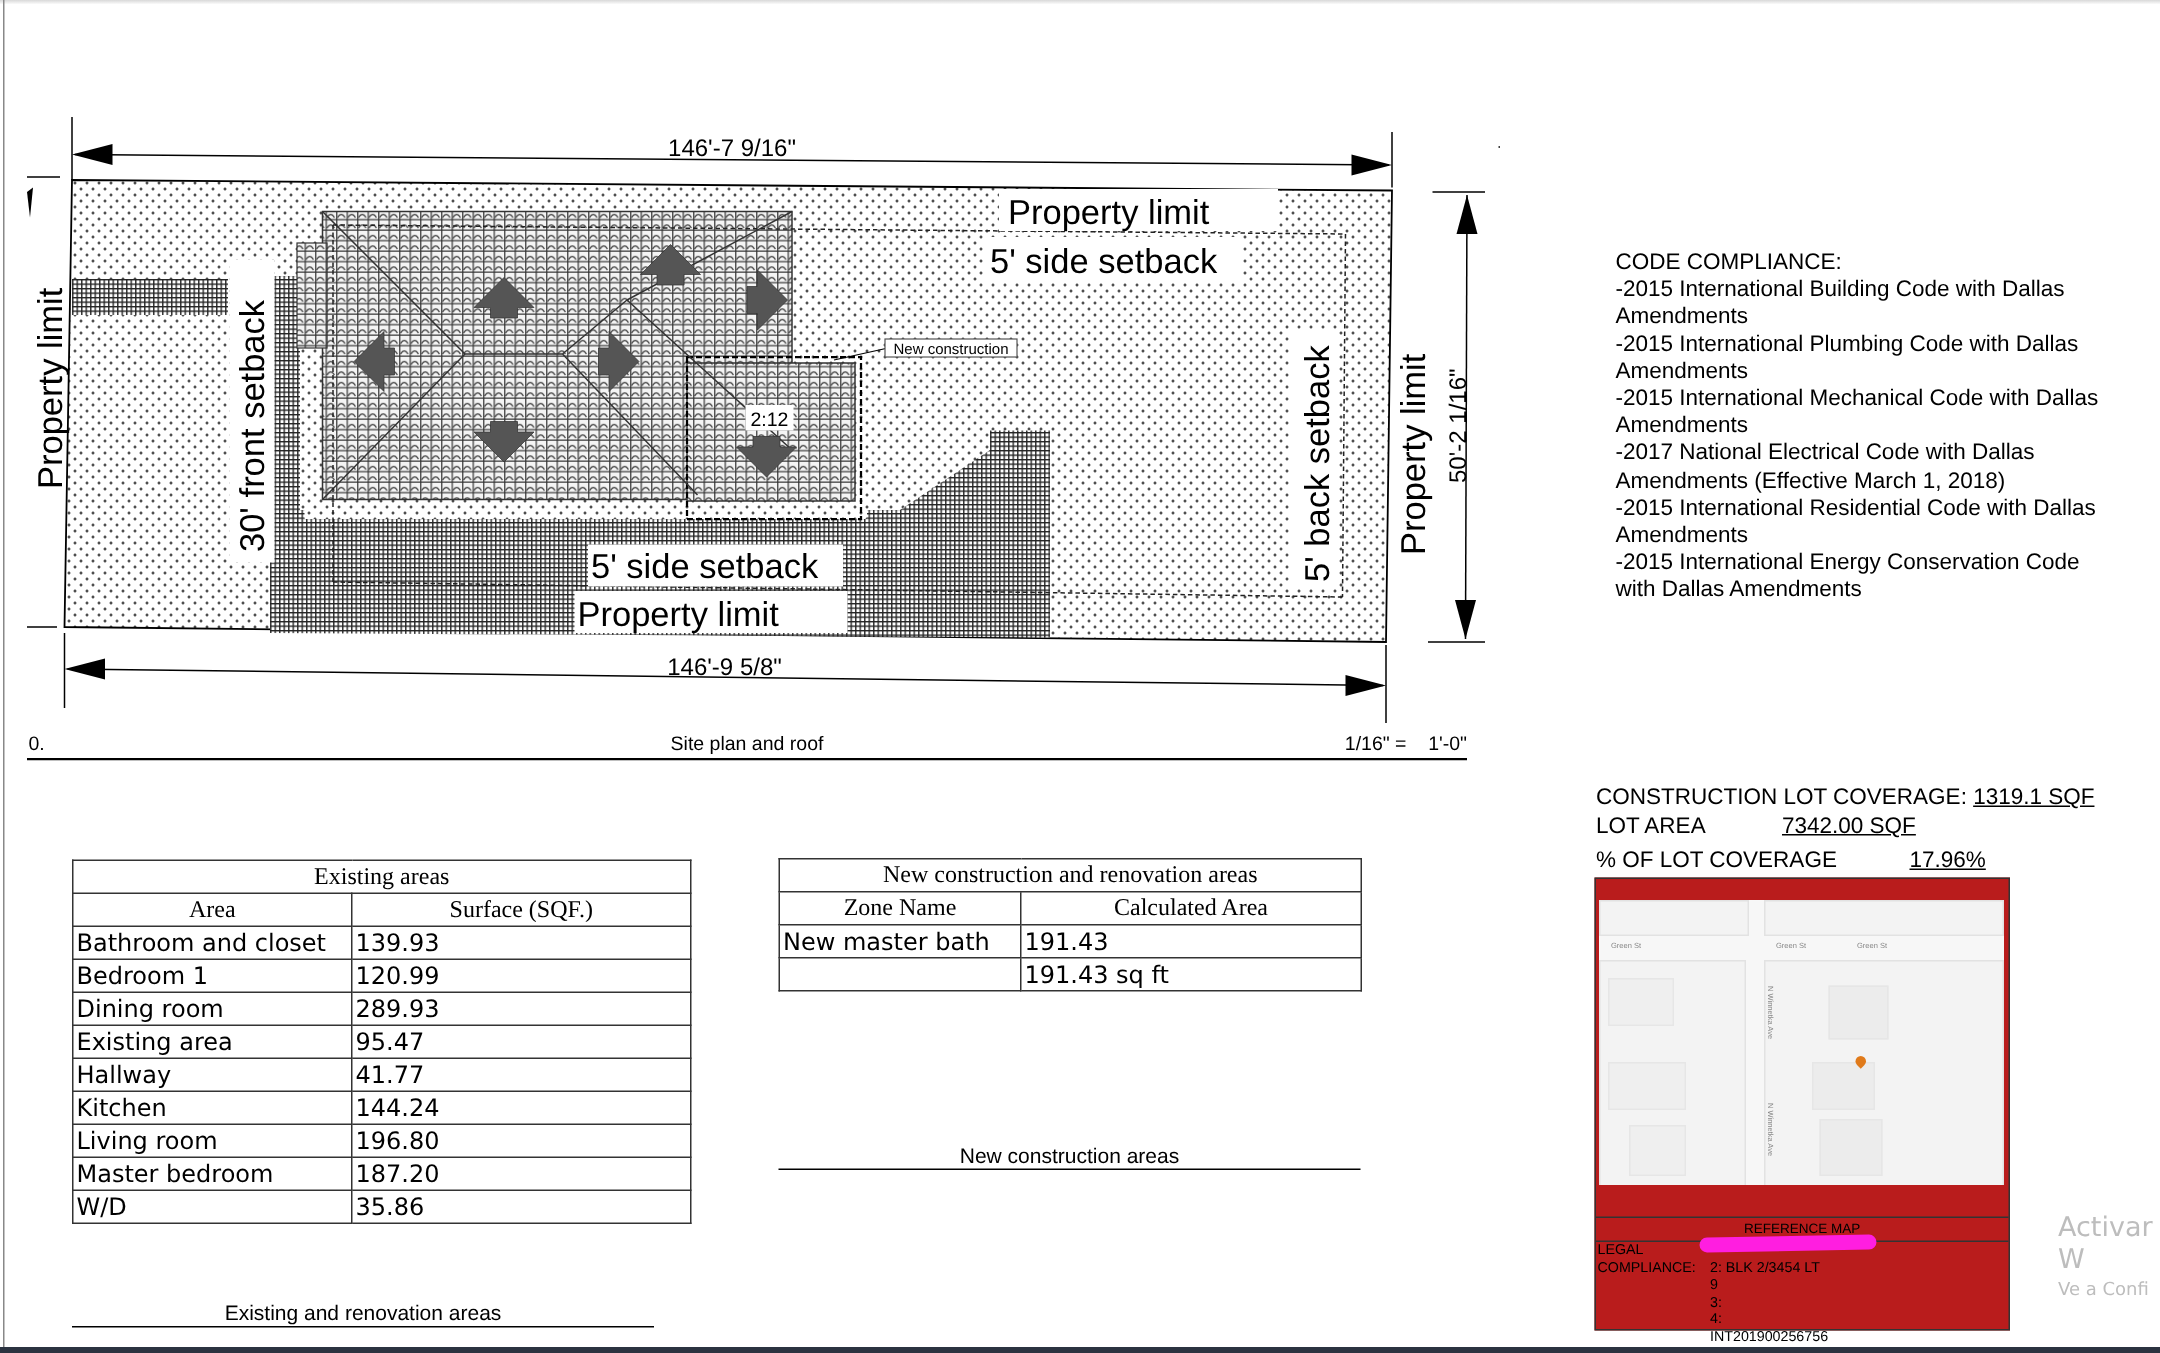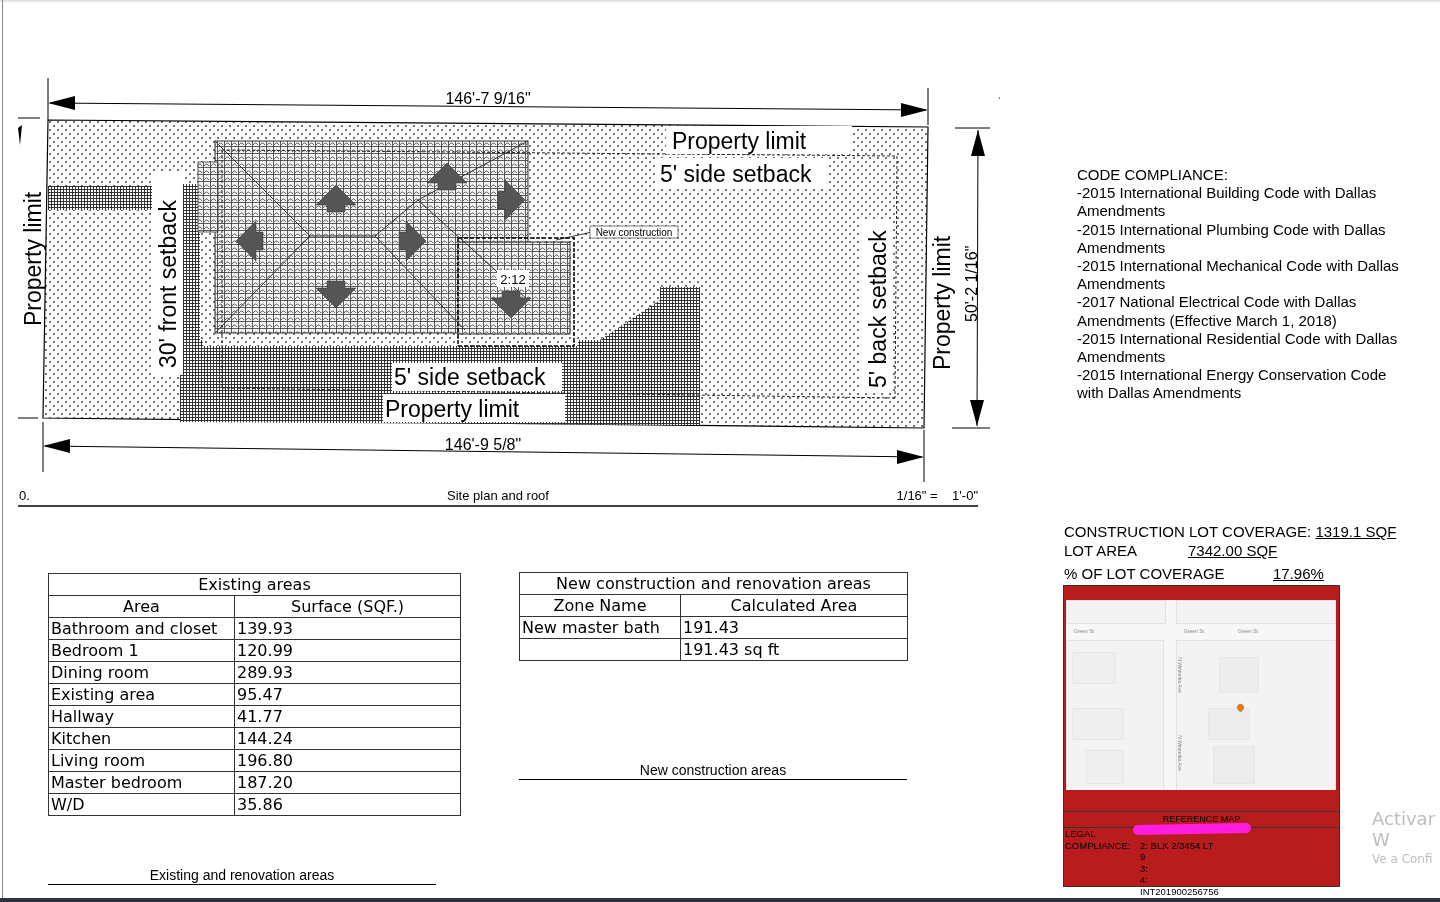--- a/index.html
+++ b/index.html
@@ -7,21 +7,21 @@
   .topshade { position:absolute; left:0; top:0; width:1440px; height:3px; background:linear-gradient(#d8d8d8,#ffffff); }
   .leftrule { position:absolute; left:2px; top:0; width:1px; height:902px; background:#888; }
   .bottombar { position:absolute; left:0; top:898px; width:1440px; height:4px; background:#2b3340; }
   #siteplan { position:absolute; left:0; top:0; }
   .code { position:absolute; left:1077px; top:166px; font-size:15px; line-height:18.2px; width:360px; }
   .code div { white-space:nowrap; }
   .coverage { position:absolute; left:1064px; top:506px; font-size:15px; line-height:19px;margin-top:16px; }
   .u { text-decoration:underline; }
   table.areas { position:absolute; border-collapse:collapse; font-family:"DejaVu Sans", sans-serif; font-size:16px; }
   table.areas td { border:1.5px solid #333; padding:0 2px; height:21px; line-height:20px; white-space:nowrap; }
-  table.areas td.c { text-align:center; }
+  table.areas td.c { text-align:center;font-family:Liberation Serif, serif; }
   .tbl-caption { position:absolute; font-size:14px; text-align:center; border-bottom:1.5px solid #000; padding-bottom:1px; }
   .refmap { position:absolute; left:1063px; top:585px; width:275px; height:300px; border:1.5px solid #333; background:#b91c1c; }
   .refmap .map { position:absolute; left:2px; top:14px; width:270px; height:190px; background:#f7f7f7; overflow:hidden; }
   .refmap .blk { position:absolute; border:1px solid #e2e2e2; background:#f3f3f3; }
   .refmap .lot { position:absolute; border:1px solid #e6e6e6; }
   .refmap .street { position:absolute; font-size:5px; color:#888; }
   .refmap .pin { position:absolute; width:7px; height:7px; border-radius:50% 50% 50% 0; background:#e07a1a; transform:rotate(-45deg); }
   .refmap .reftitle { position:absolute; left:0; top:225px; width:275px; height:15px; border-top:1.5px solid #333; border-bottom:1.5px solid #333; text-align:center; font-size:9px; line-height:15px; }
   .refmap .legal { position:absolute; left:1px; top:242px; font-size:9.5px; line-height:11.5px; }
   .refmap .legal-label { position:absolute; left:0; top:0; width:75px; }

